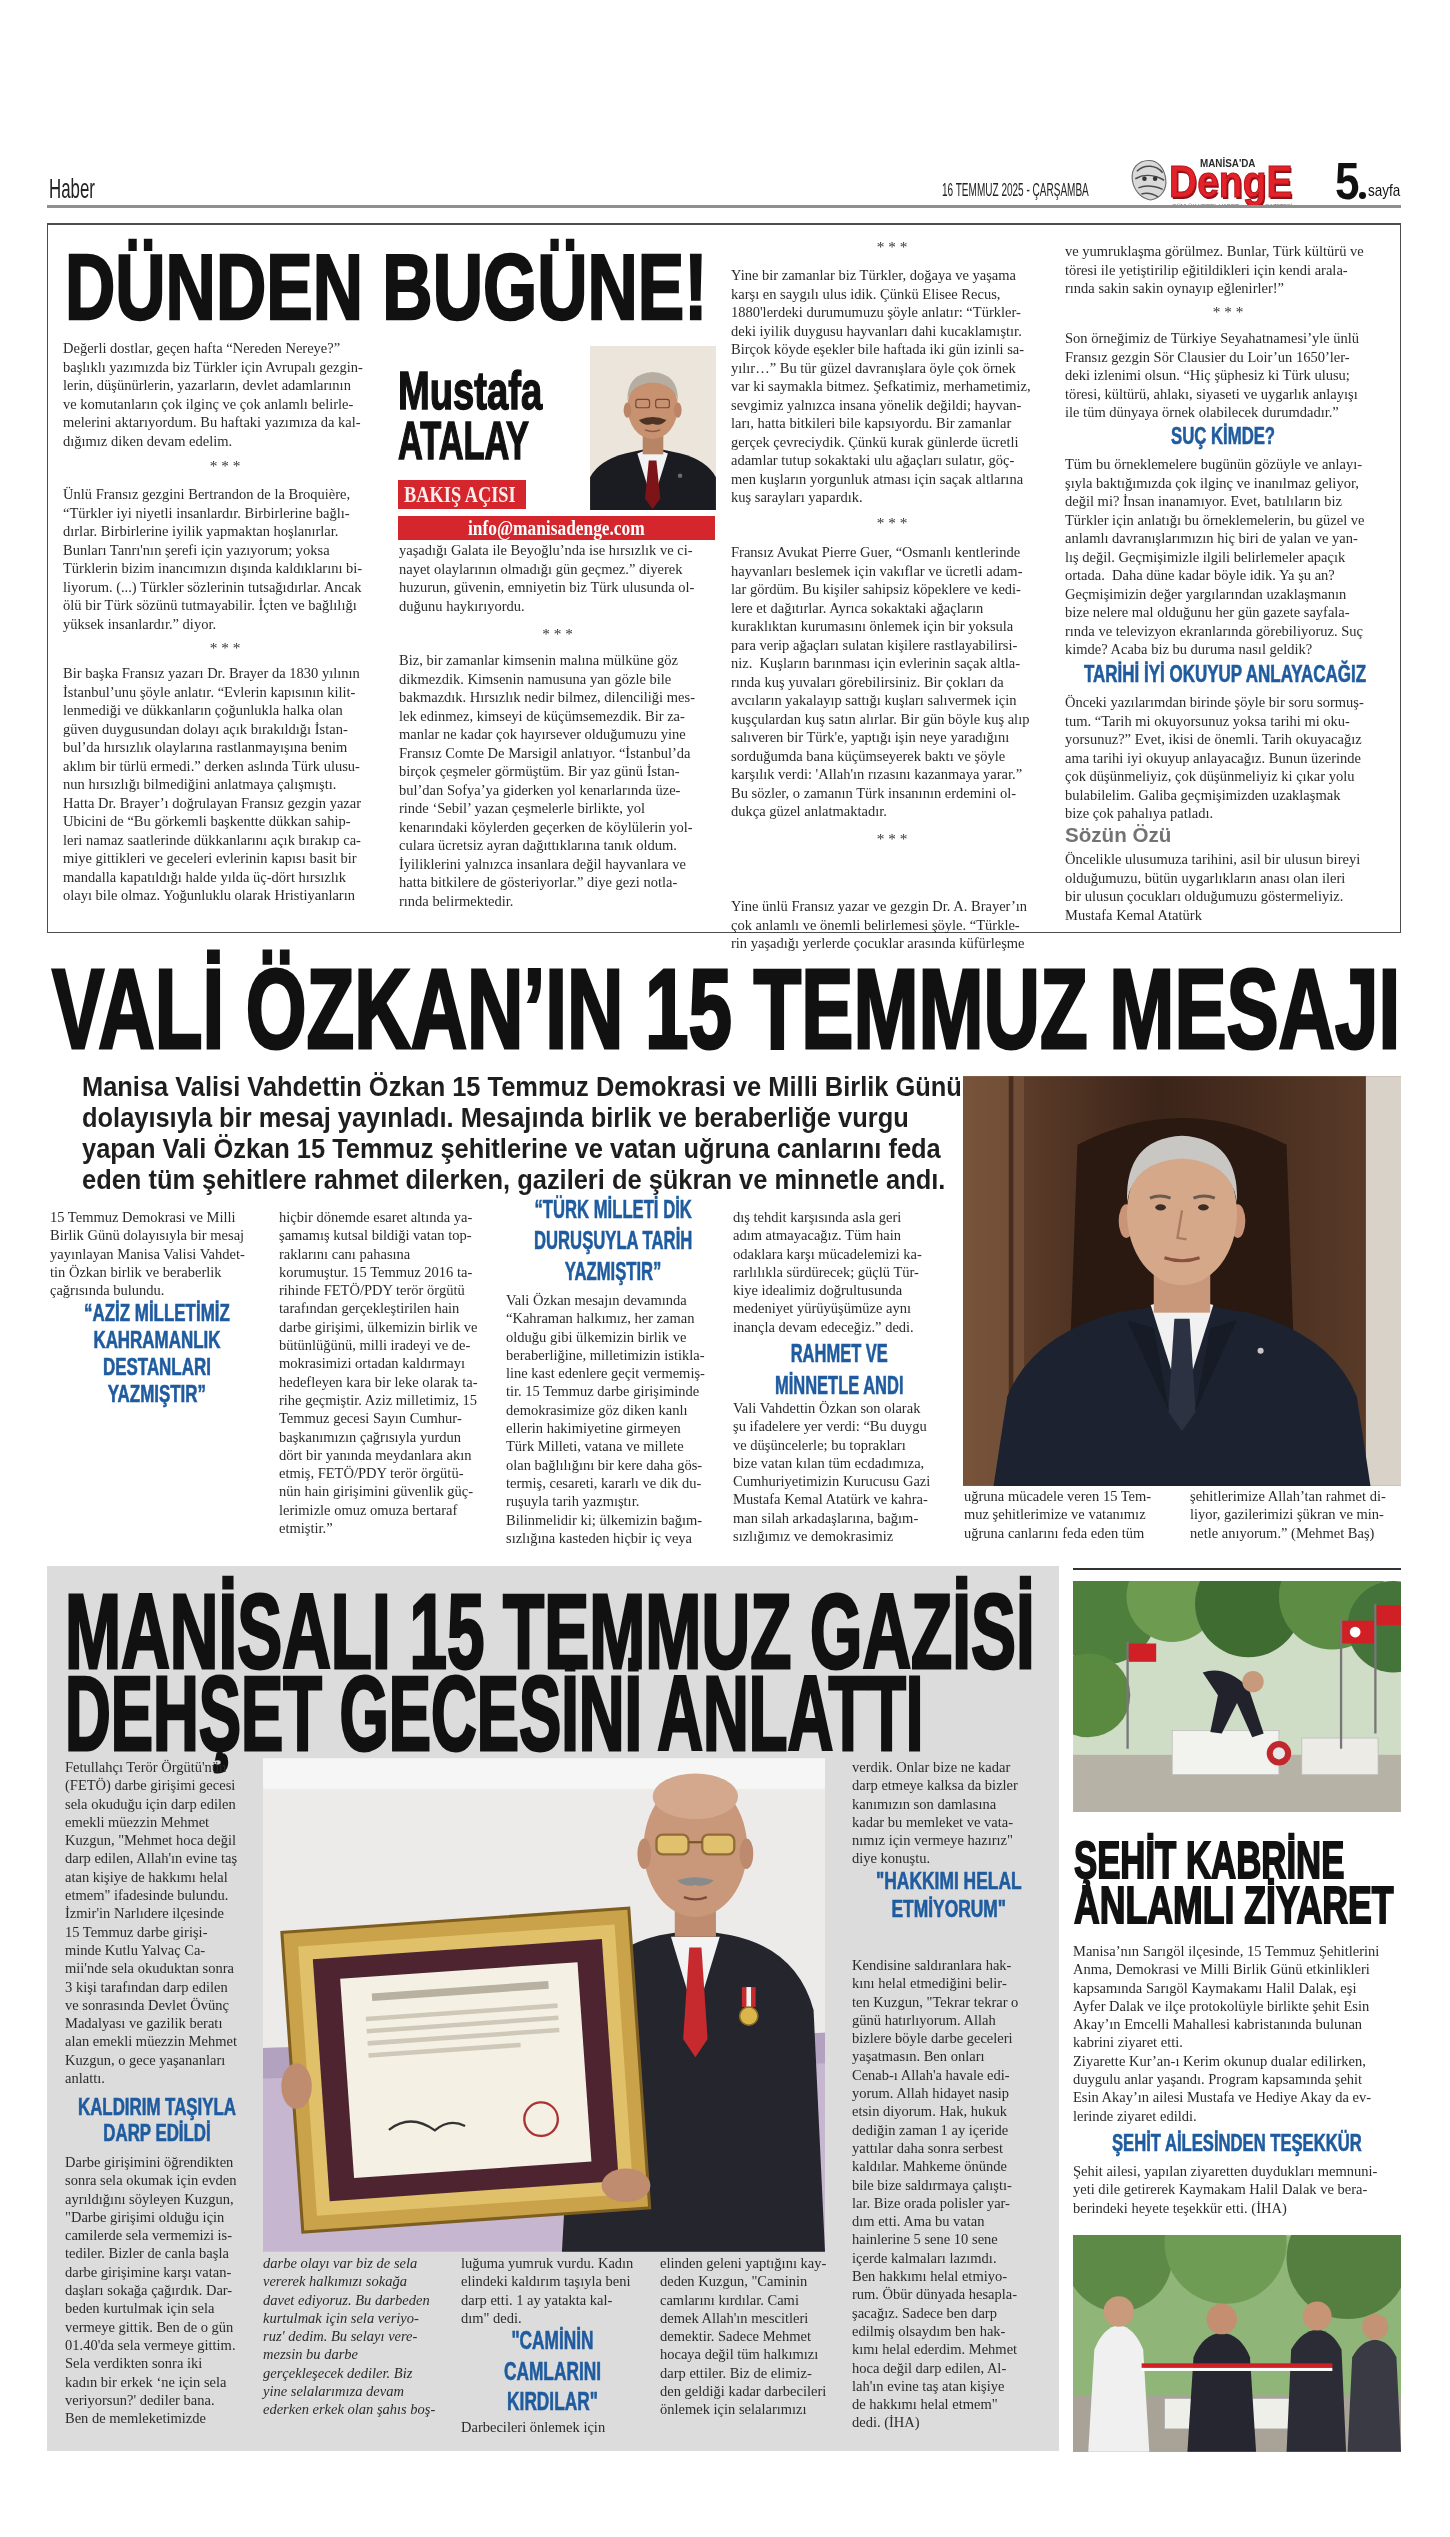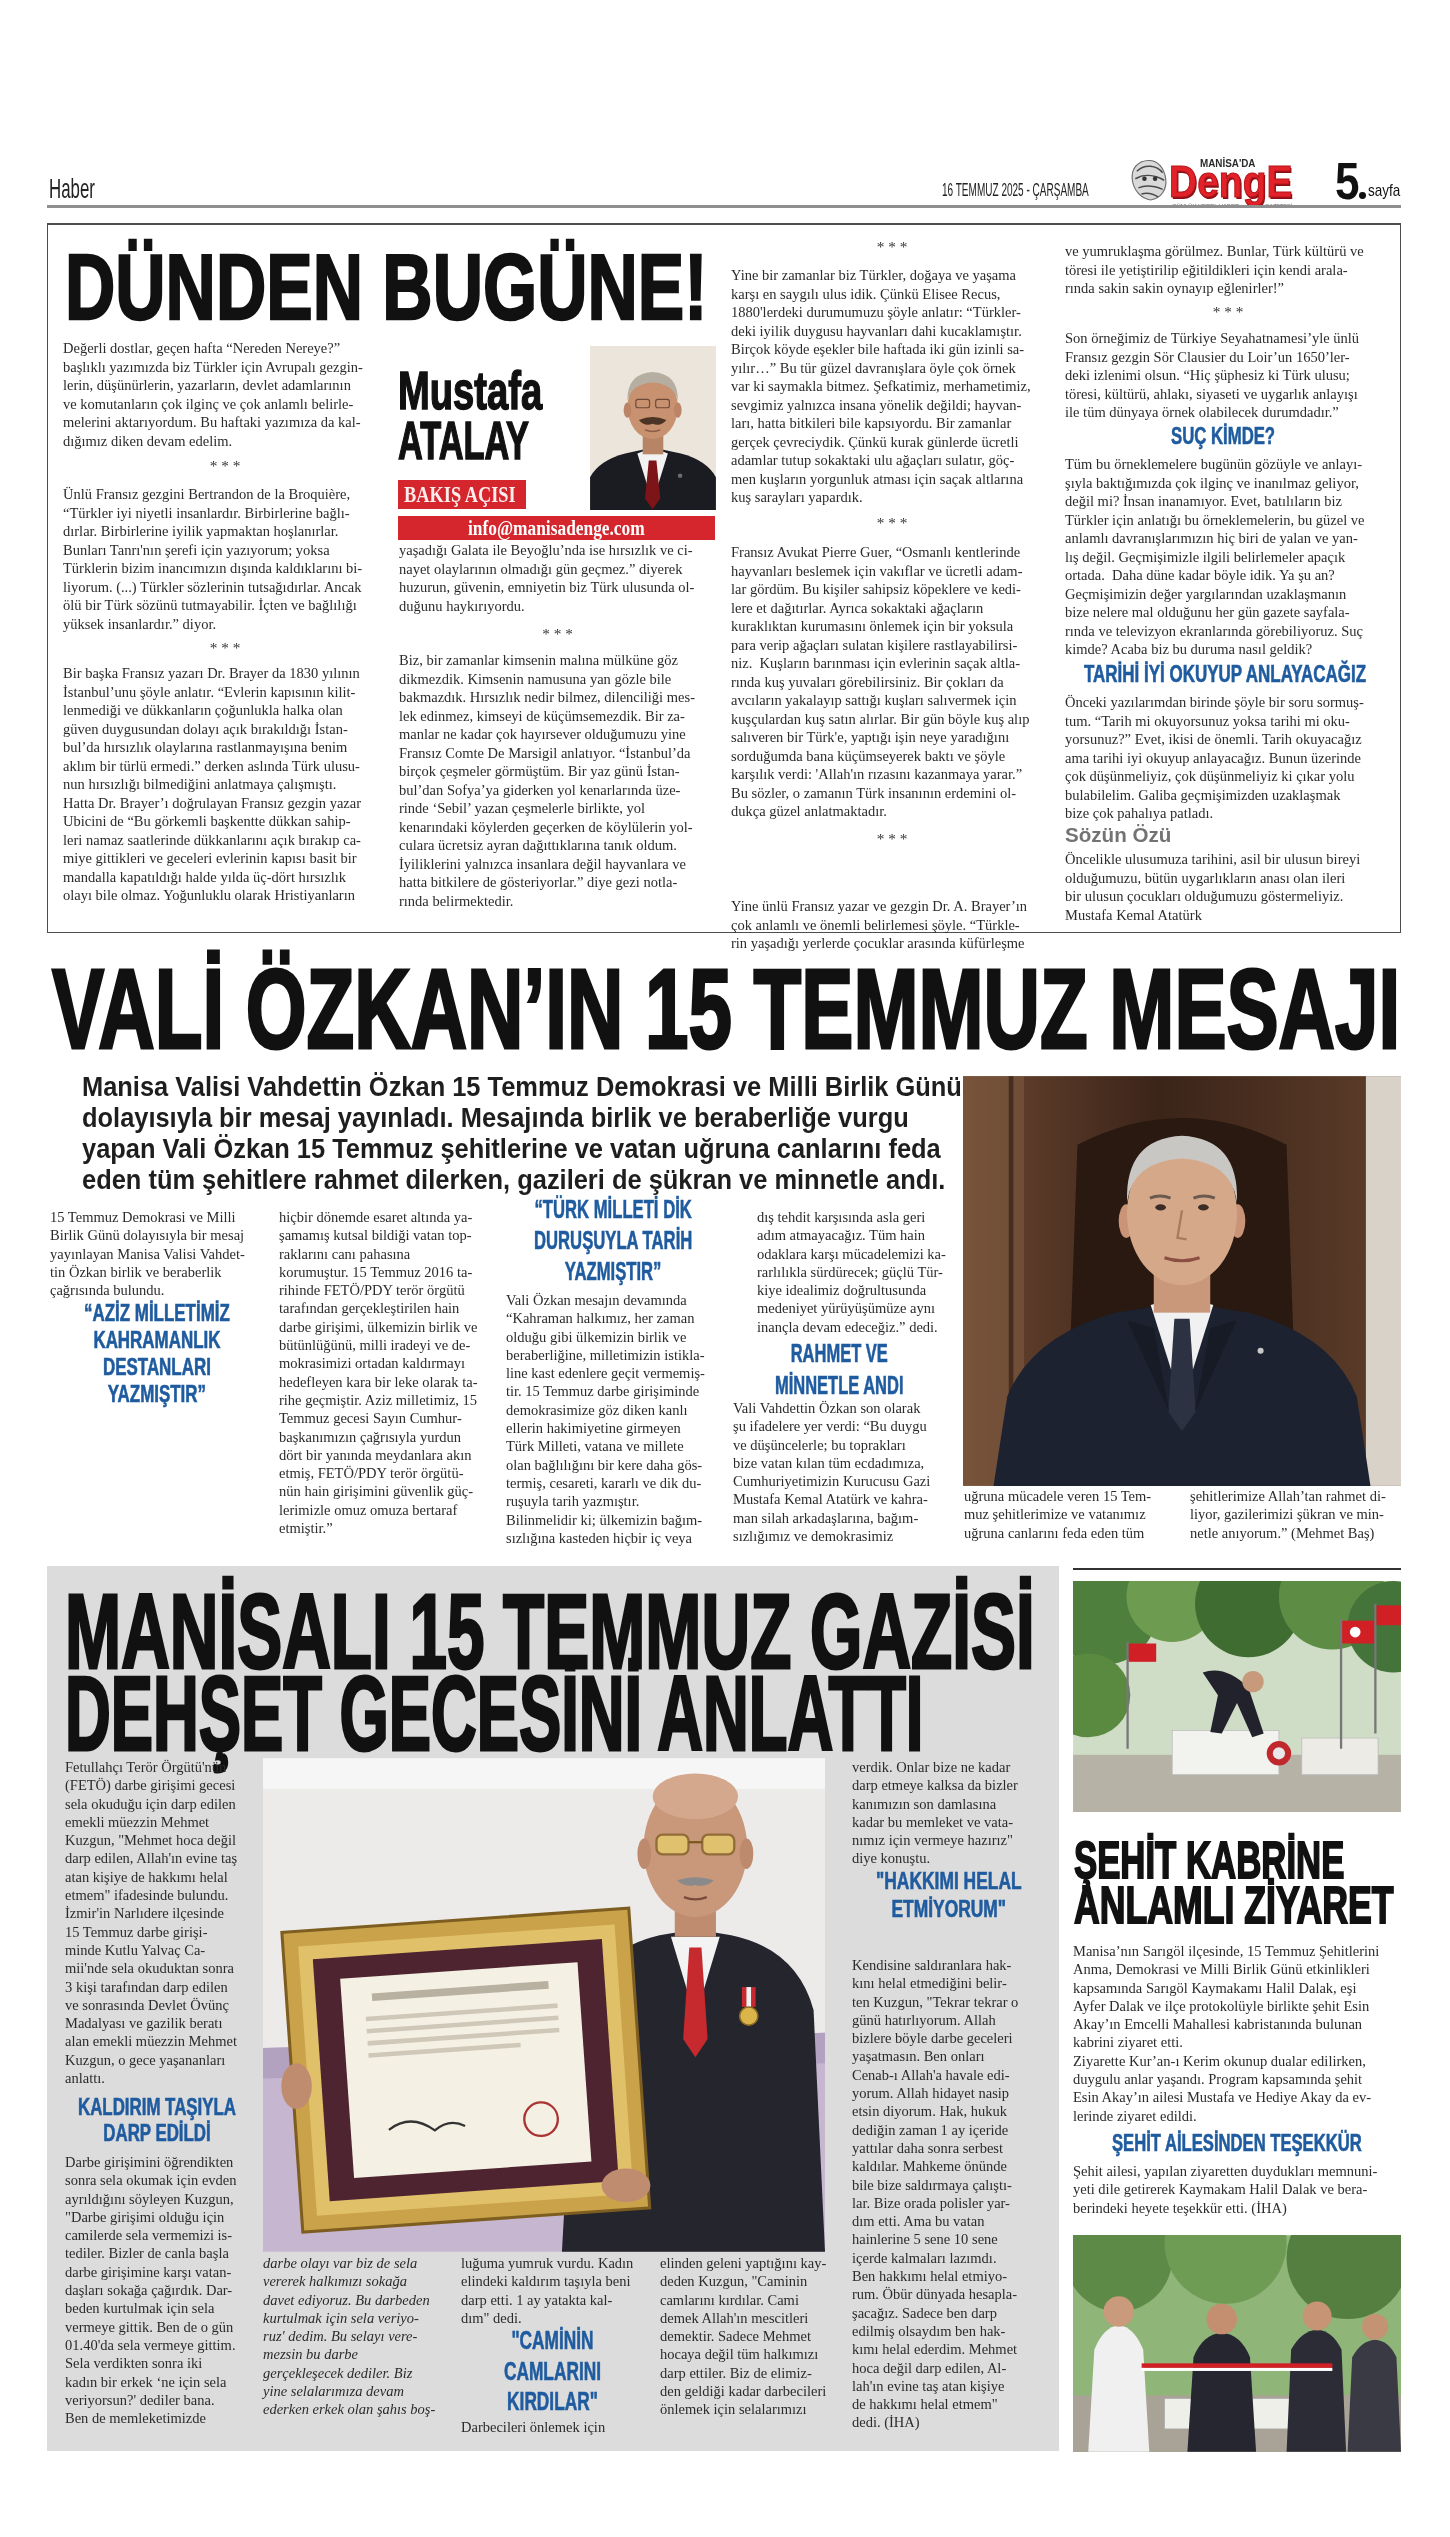--- a/index.html
+++ b/index.html
@@ -348,21 +348,21 @@
 tir. 15 Temmuz darbe girişiminde
 demokrasimize göz diken kanlı
 ellerin hakimiyetine girmeyen
 Türk Milleti, vatana ve millete
 olan bağlılığını bir kere daha gös-
 termiş, cesareti, kararlı ve dik du-
 ruşuyla tarih yazmıştır.
 Bilinmelidir ki; ülkemizin bağım-
 sızlığına kasteden hiçbir iç veya</span>
     </div>
-  <div class="w" style="left:733px;top:1208px;width:212px;margin-left:24px;">
+  <div class="w" style="left:733px;top:1208px;width:212px;">
       <span class="txt" style="transform: scaleX(1);">dış tehdit karşısında asla geri
 adım atmayacağız. Tüm hain
 odaklara karşı mücadelemizi ka-
 rarlılıkla sürdürecek; güçlü Tür-
 kiye idealimiz doğrultusunda
 medeniyet yürüyüşümüze aynı
 inançla devam edeceğiz.” dedi.</span>
     </div>
   <div class="w" style="left:775px;top:1337px;width:128px;"><span class="sub" style="font-size: 26px; line-height: 32px; transform: scaleX(0.634);">RAHMET VE
 MİNNETLE ANDI</span></div>

